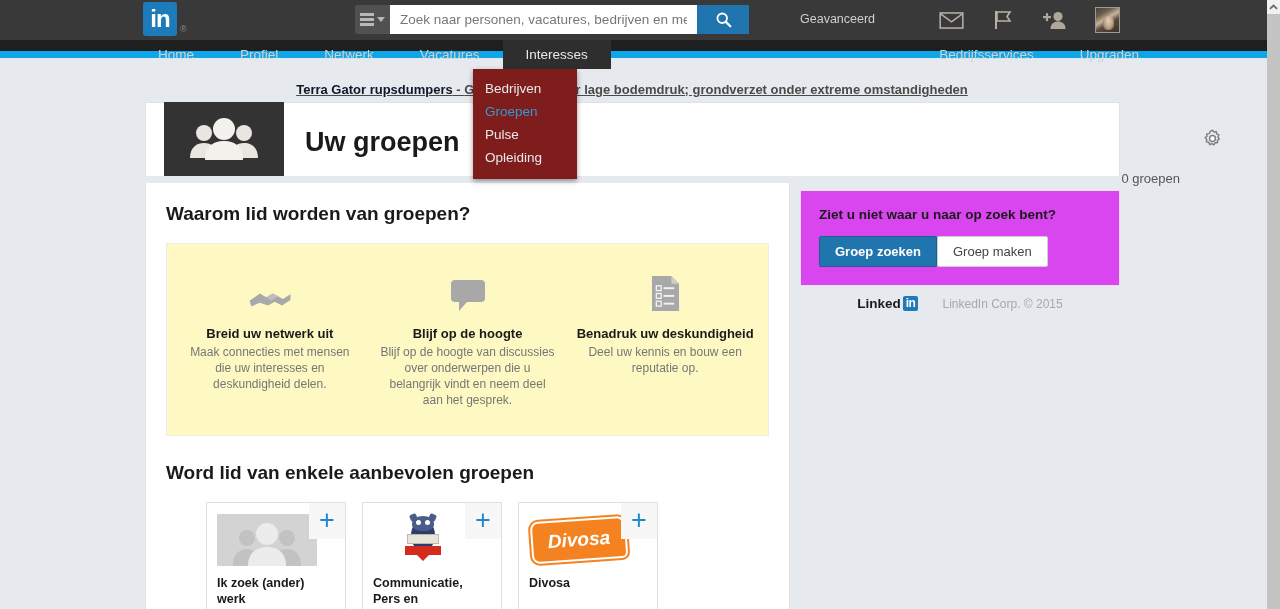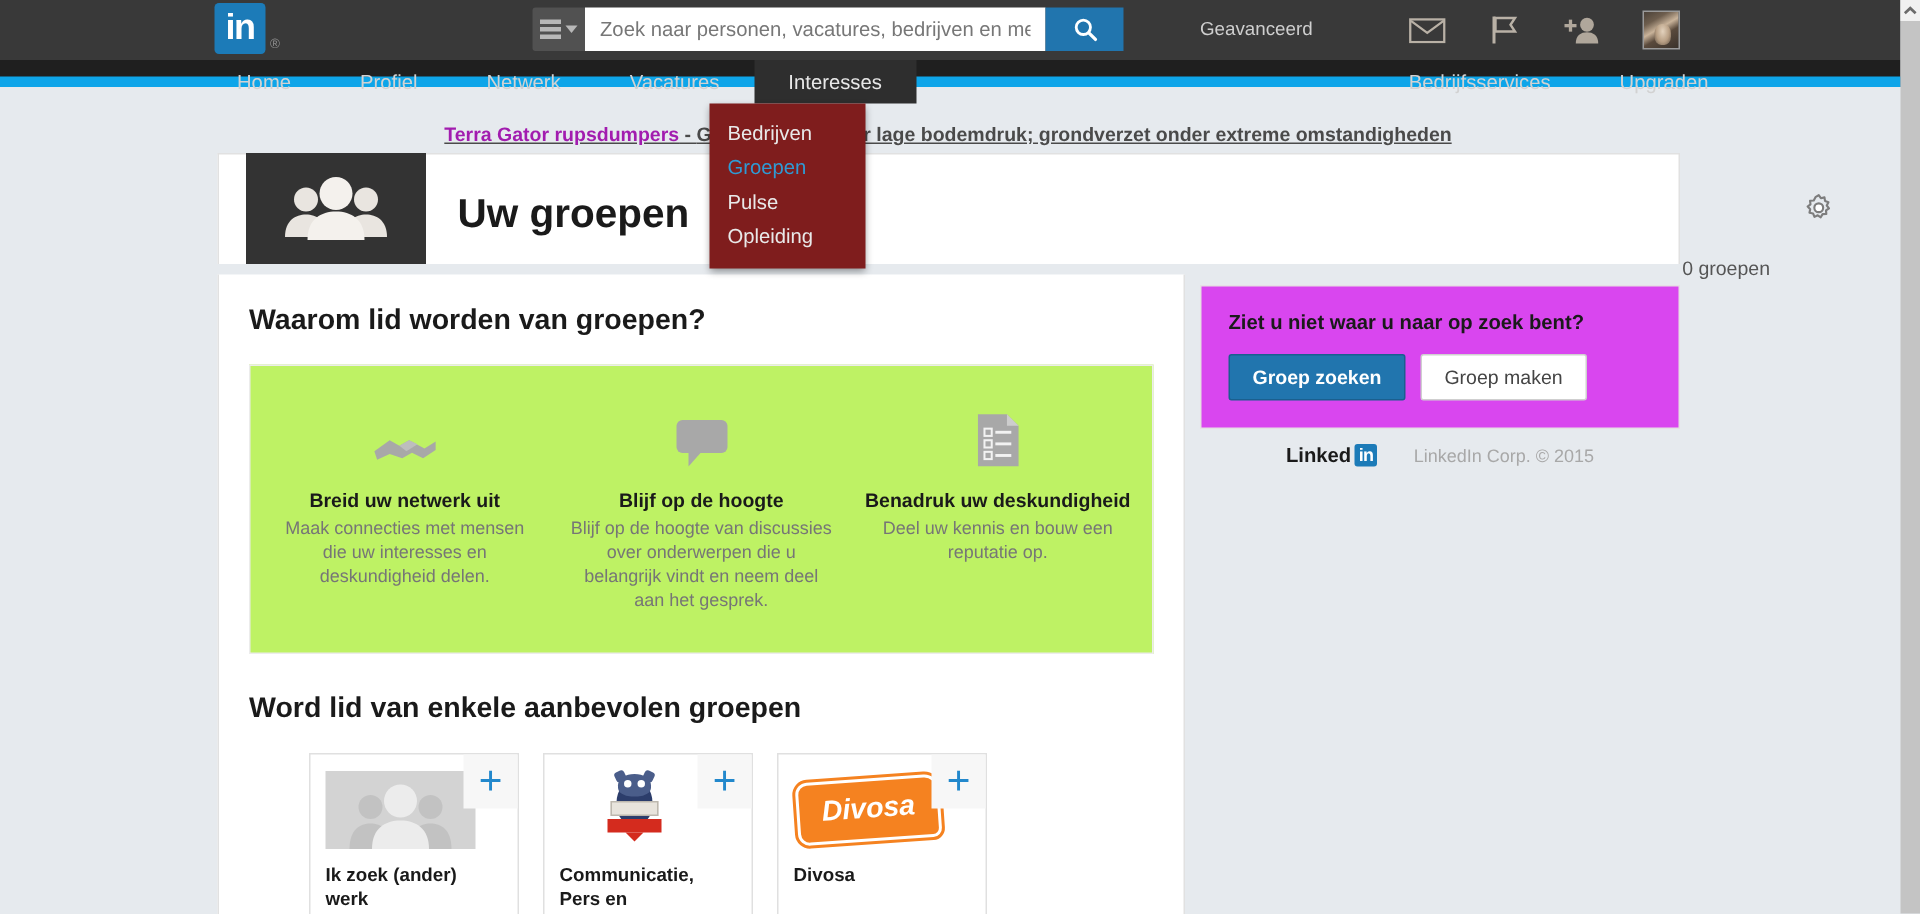--- a/index.html
+++ b/index.html
@@ -104,21 +104,21 @@
   .ad-strip {
     position: absolute; top: 70px; left: 0; width: 1267px; height: 32px;
     background: #e6eaee;
   }
   .ad-text {
     position: absolute; left: 272px; top: 82px; width: 720px;
     font-size: 13px; color: #4a4a4a; font-weight: bold;
     text-decoration: underline; text-align: center; white-space: nowrap;
     z-index: 5;
   }
-  .ad-text .ad-blue { color: #a21caf; }
+  .ad-text .ad-blue { color: #0f172a; }
 
   
   .headcard {
     position: absolute; left: 145px; top: 102px;
     width: 975px; height: 74px;
     background: #fff; border: 1px solid #e1e1e1; border-bottom: none;
   }
   .head-tile {
     position: absolute; left: 164px; top: 102px;
     width: 120px; height: 74px; background: #333; z-index: 10;
@@ -139,21 +139,21 @@
     position: absolute; left: 145px; top: 183px;
     width: 645px; min-height: 426px;
     background: #fff; border: 1px solid #e1e1e1; border-top: none;
   }
   .sec-title {
     font-size: 19px; font-weight: bold; color: #1a1a1a;
     margin: 20px 0 0 20px;
   }
   .benefits {
     margin: 18px 20px 0 20px;
-    background: #bef264; border: 1px solid #ececec;
+    background: #fef9c3; border: 1px solid #ececec;
     display: flex; padding: 24px 4px 26px 4px;
   }
   .benefit { flex: 1; text-align: center; padding: 0 10px; }
   .benefit .b-ico { height: 44px; display: flex; align-items: flex-end; justify-content: center; margin-bottom: 14px; }
   .benefit h4 { font-size: 13px; color: #1a1a1a; font-weight: bold; line-height: 1.25; margin-bottom: 3px; }
   .benefit p { font-size: 12px; color: #767676; line-height: 1.32; }
 
   .sec-title2 { font-size: 19px; font-weight: bold; color: #1a1a1a; margin: 26px 0 0 20px; }
 
   .cards { display: flex; gap: 16px; margin: 18px 0 0 60px; }
@@ -195,21 +195,21 @@
   .owl-band { position:absolute; left:2px; top:32px; width:36px; height:9px; background:#d42b1e; }
   .owl-band:after { content:''; position:absolute; left:12px; top:9px; border-left:6px solid transparent; border-right:6px solid transparent; border-top:6px solid #d42b1e; }
 
   
   .rightcol { position: absolute; left: 800px; top: 190px; width: 320px; }
   .rc-box {
     background: #d946ef; border: 1px solid #e6e0e4;
     padding: 16px 18px 18px 18px;
   }
   .rc-box h5 { font-size: 13.5px; font-weight: bold; color: #1a1a1a; margin-bottom: 14px; }
-  .rc-btns { display: flex; gap: 10px; }
+  .rc-btns { display: flex; }
   .btn-primary {
     background: #2175ae; color: #fff; border: 1px solid #1a5f8f;
     font-size: 13px; font-weight: bold; padding: 7px 15px; border-radius: 2px;
     cursor: pointer; font-family: "Liberation Sans", sans-serif;
   }
   .btn-secondary {
     background: #fff; color: #444; border: 1px solid #cfcfcf;
     font-size: 13px; padding: 7px 15px; border-radius: 2px;
     cursor: pointer; font-family: "Liberation Sans", sans-serif;
   }

